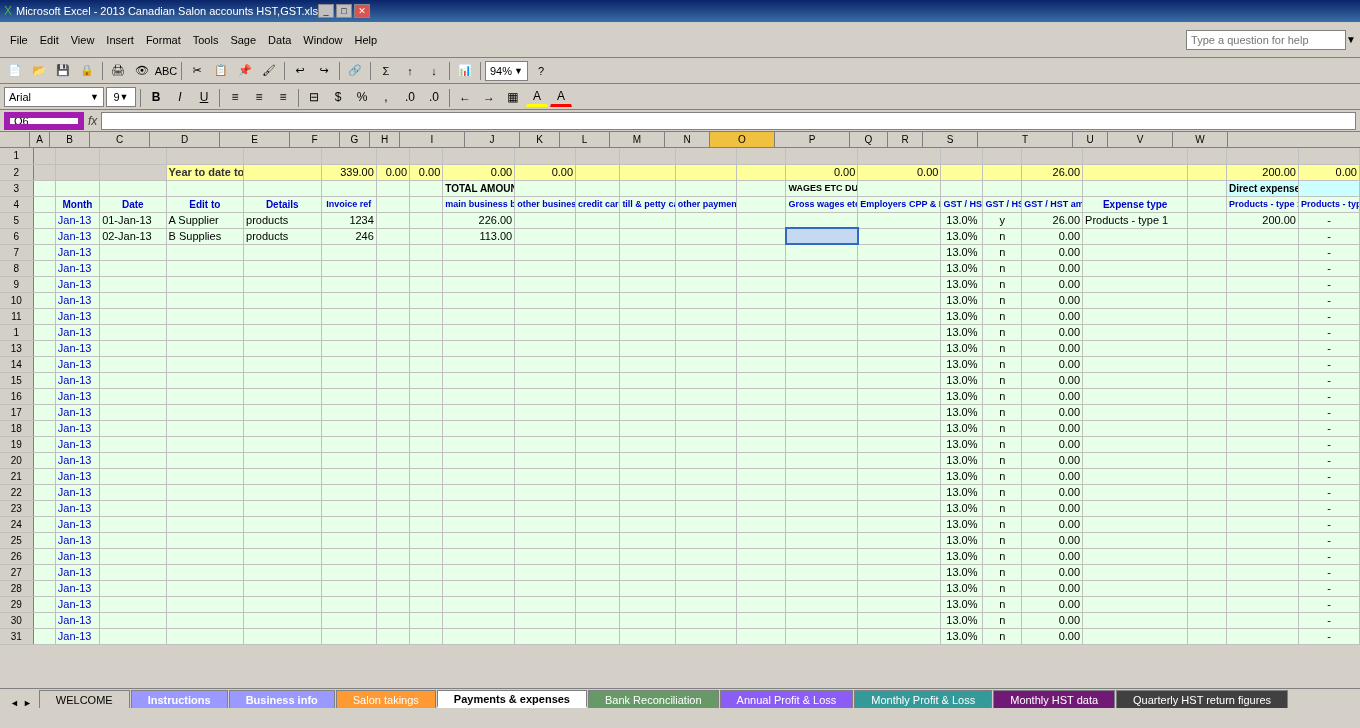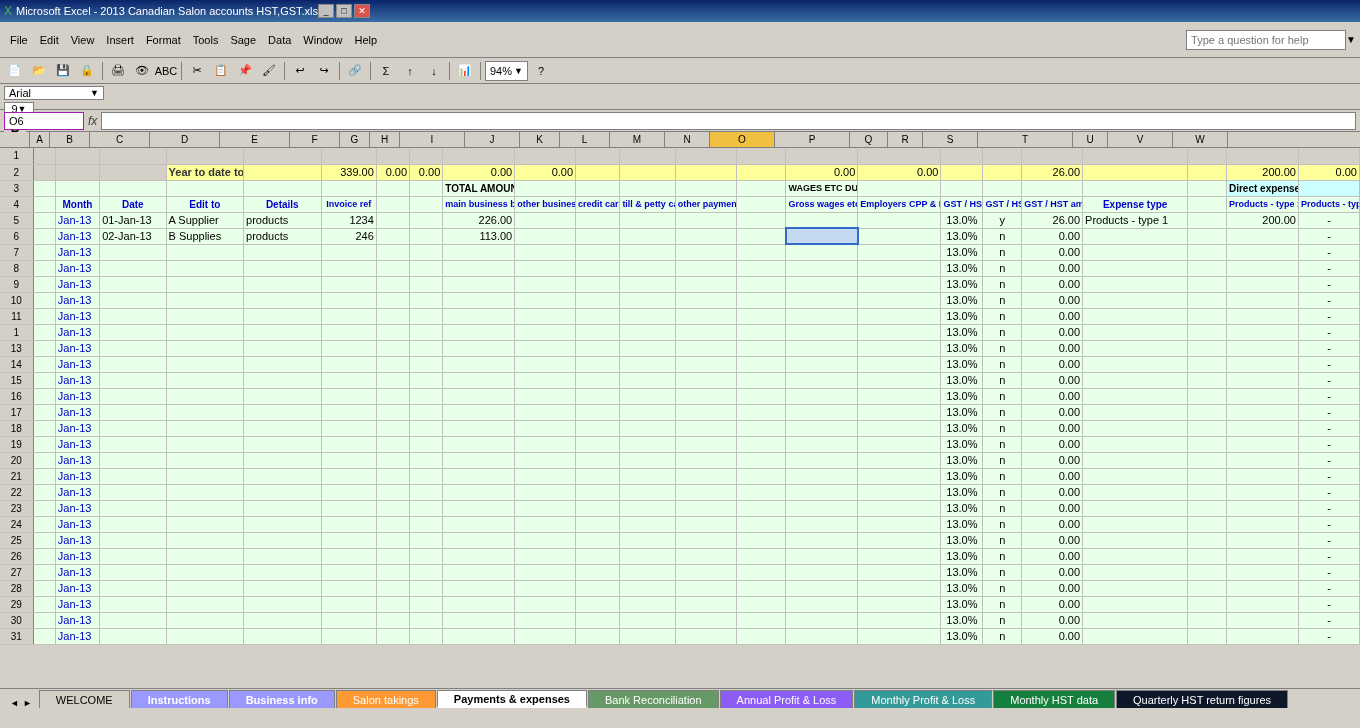--- a/index.html
+++ b/index.html
@@ -62,21 +62,21 @@
     #formula-bar {
       background: #d4d0c8;
       height: 22px;
       display: flex;
       align-items: center;
       padding: 0 4px;
       border-bottom: 1px solid #808080;
       gap: 4px;
     }
     #name-box {
-      width: 80px; height: 18px; border: 1px solid #a21caf;
+      width: 80px; height: 18px; border: 6px solid #a21caf;
       background: white; padding: 0 4px; font-size: 11px; font-family: Arial;
     }
     .fx-label { font-size: 12px; font-style: italic; color: #444; }
     #formula-input {
       flex: 1; height: 18px; border: 1px solid #808080;
       background: white; padding: 0 4px; font-size: 11px; font-family: Arial;
     }
 
     
     #sheet-container {
@@ -174,22 +174,22 @@
       cursor: pointer;
       display: flex;
       align-items: center;
       white-space: nowrap;
     }
     .sheet-tab.blue-tab { background: #9999ff; color: white; font-weight: bold; }
     .sheet-tab.orange-tab { background: #ff9933; color: white; }
     .sheet-tab.active-tab { background: white; font-weight: bold; border-bottom: 2px solid white; }
     .sheet-tab.red-tab { background: #8b5cf6; color: white; }
     .sheet-tab.teal-tab { background: #339999; color: white; }
-    .sheet-tab.dark-orange { background: #15803d; color: white; }
-    .sheet-tab.purple-tab { background: #0f172a; color: white; margin-top: 28px; }
+    .sheet-tab.dark-orange { background: #701a75; color: white; }
+    .sheet-tab.purple-tab { background: #404040; color: white; margin-top: 28px; }
 
     
     #status-bar {
       height: 20px;
       background: #d4d0c8;
       display: flex;
       align-items: center;
       padding: 0 8px;
       font-size: 11px;
       border-top: 1px solid #808080;
@@ -227,25 +227,24 @@
       border-right: 1px solid #cccc00;
       border-bottom: 1px solid #cccc00;
       transform: rotate(45deg) translate(-10px, -10px);
     }
 
     
     #toolbar2 {
       background: #d4d0c8;
       height: 26px;
       display: flex;
-      align-items: flex-start;
+      align-items: flex-end;
       padding: 2px 4px;
       border-bottom: 1px solid #808080;
       gap: 2px;
-      flex-direction: column;
     }
     .font-name-box {
       width: 100px; height: 20px;
       border: 1px solid #808080; background: white;
       padding: 0 4px; font-size: 11px; display: flex; align-items: center;
     }
     .font-size-box {
       width: 30px; height: 20px;
       border: 1px solid #808080; background: white;
       padding: 0 4px; font-size: 11px; display: flex; align-items: center;

